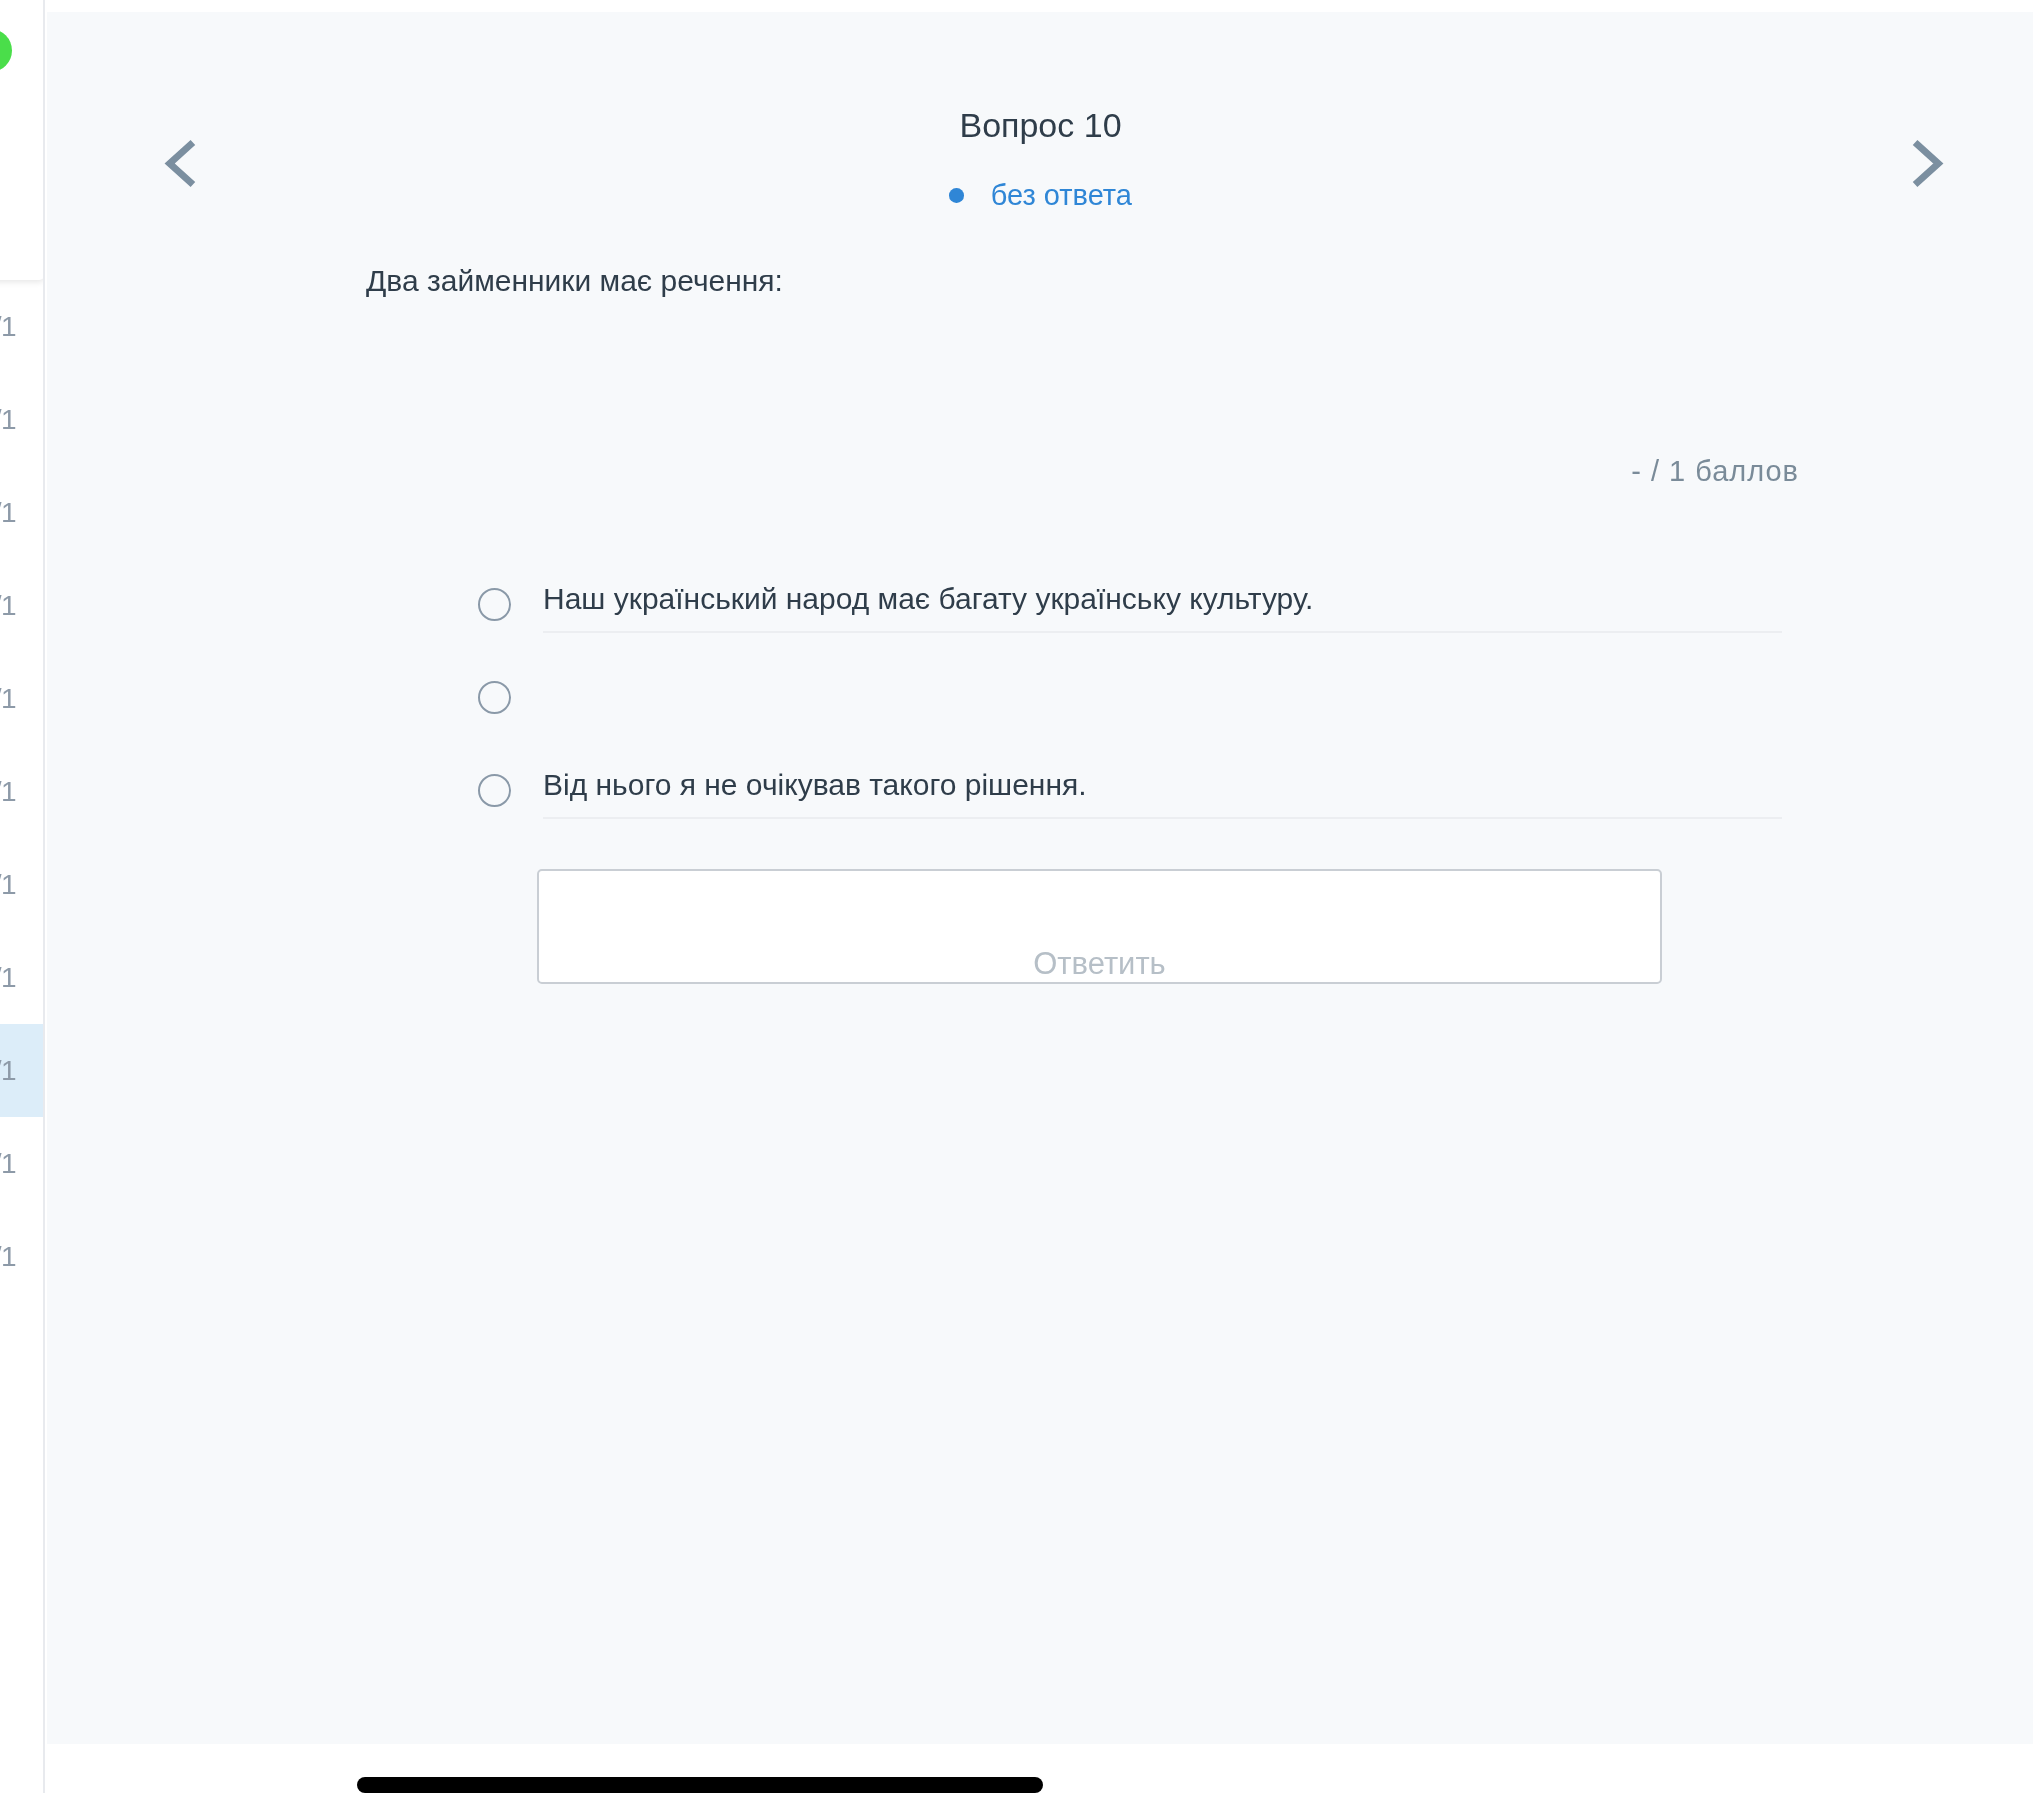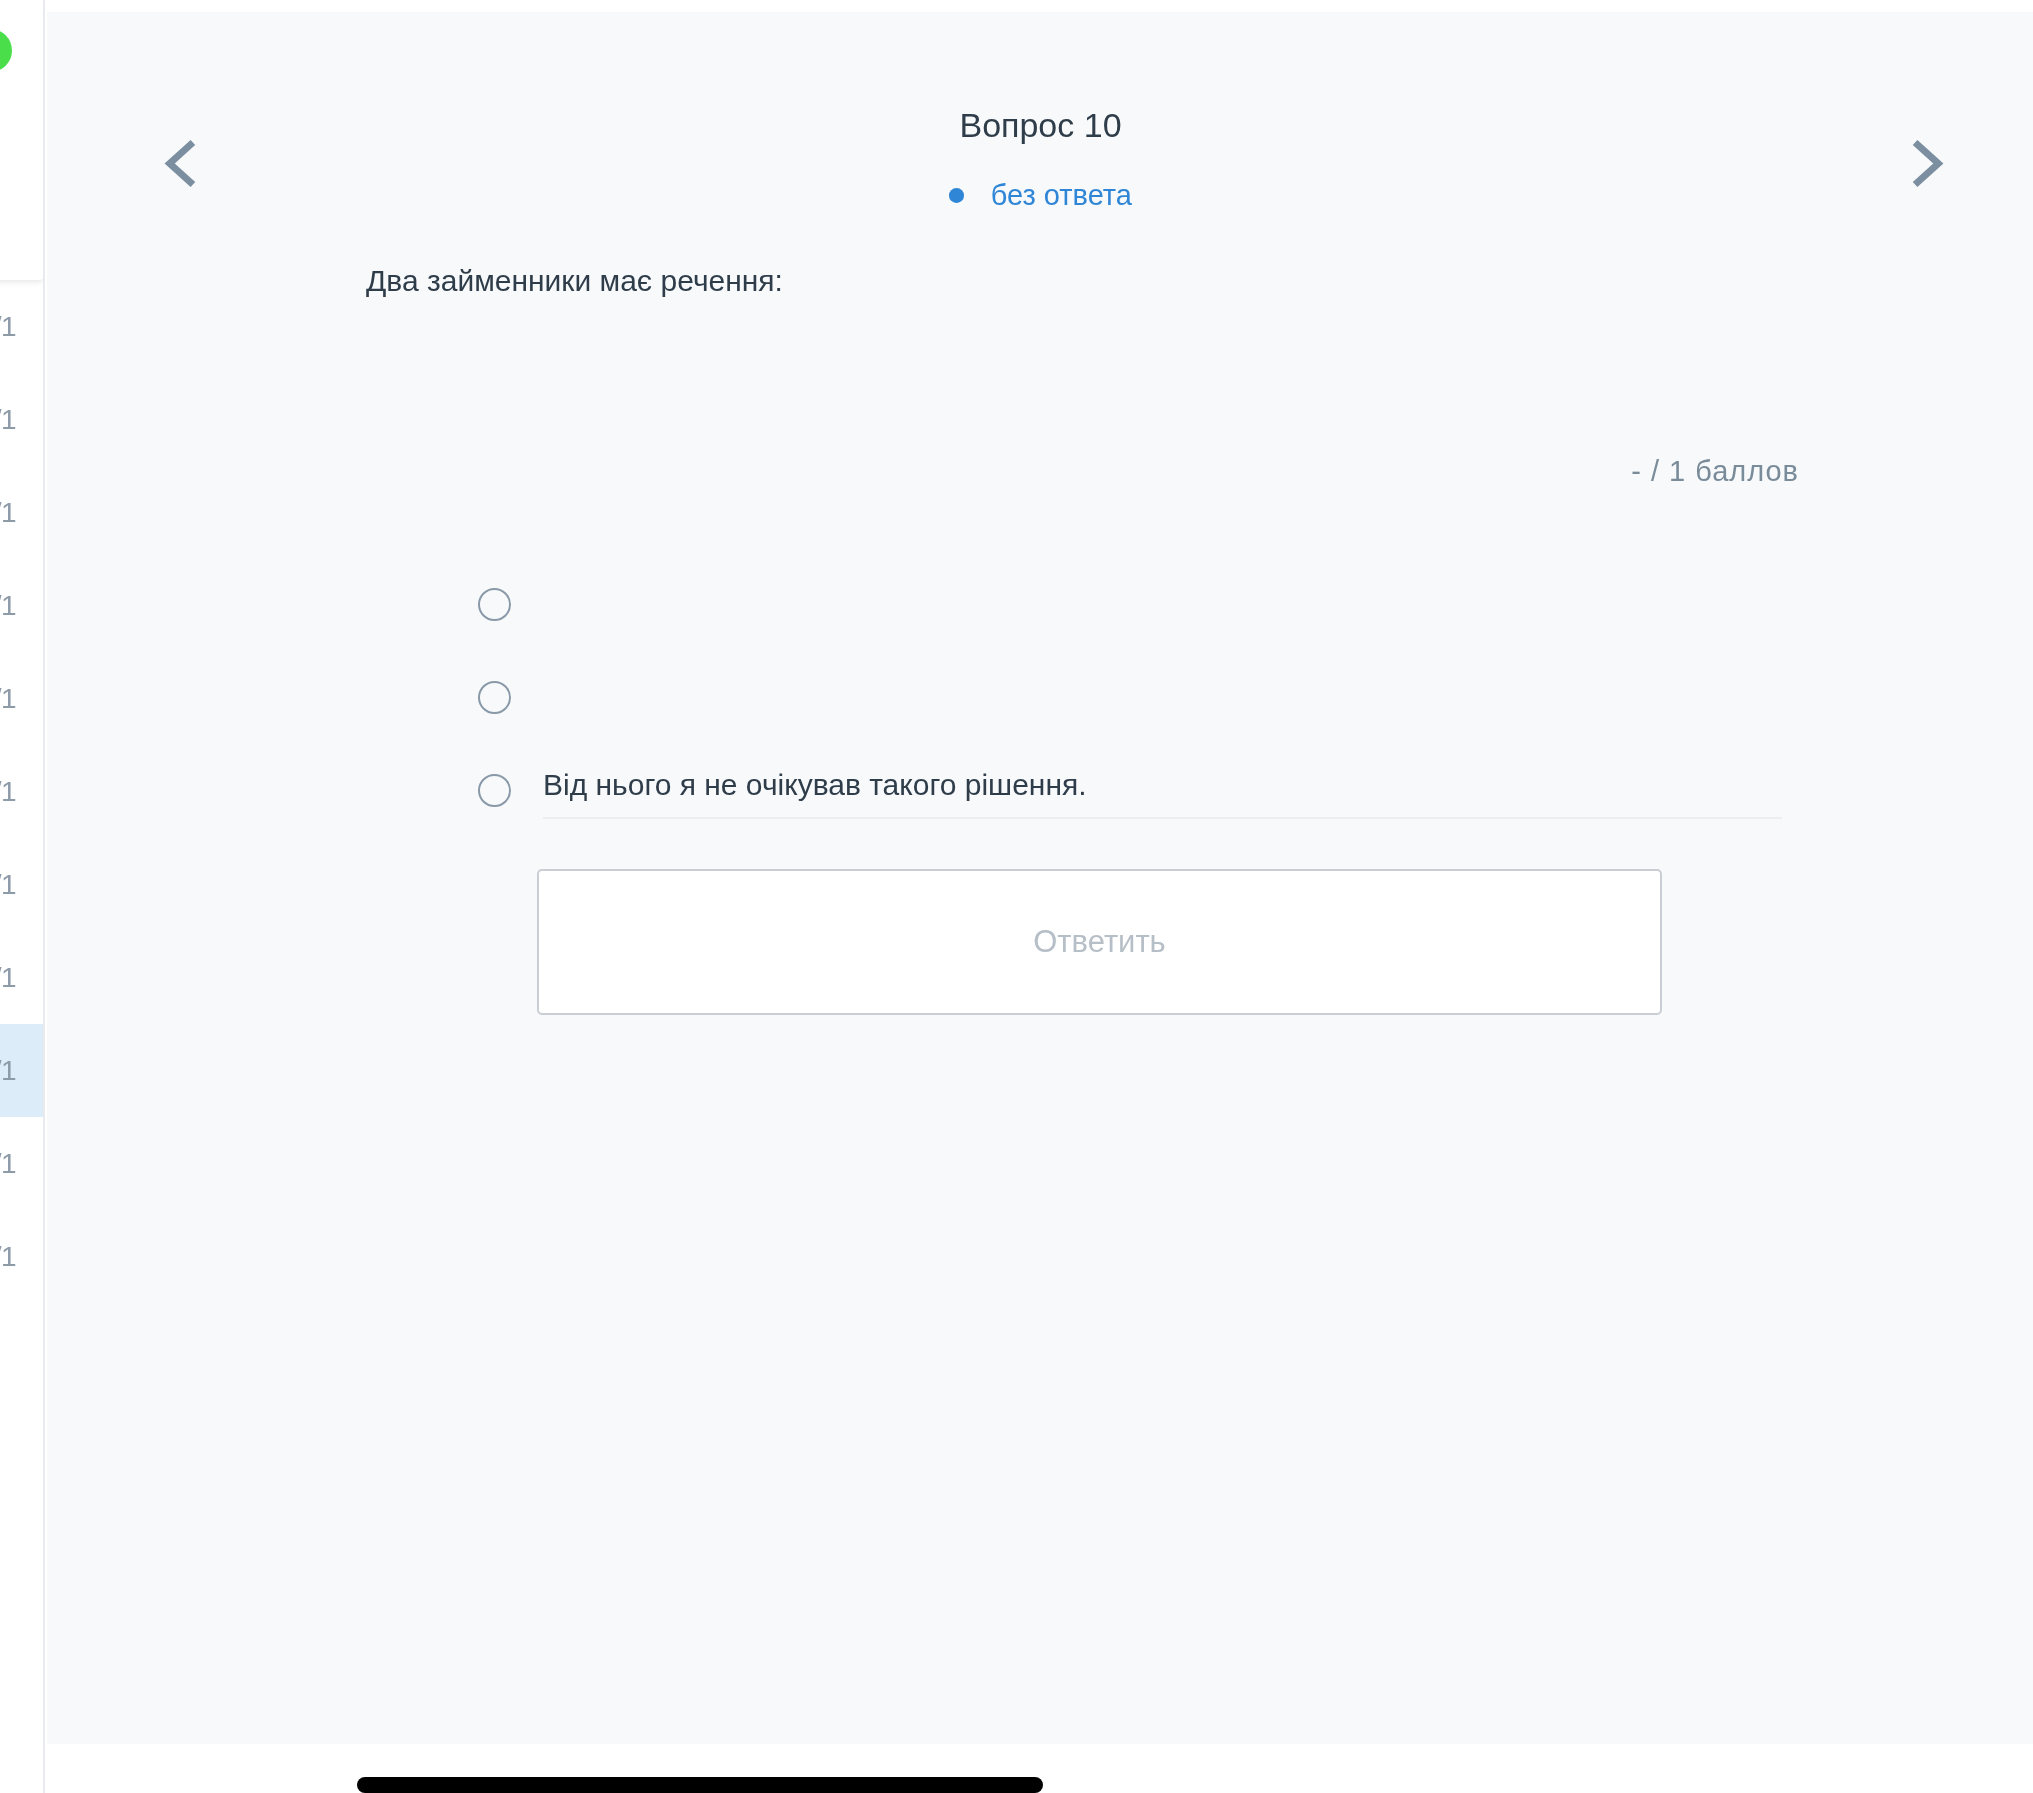--- a/index.html
+++ b/index.html
@@ -214,26 +214,26 @@
     line-height: 1.25;
     white-space: nowrap;
   }
 
   
   .answer-btn {
     position: absolute;
     left: 490px;
     top: 857px;
     width: 1125px;
-    height: 146px;
+    height: 115px;
     background: #ffffff;
     border: 2px solid #c9ced4;
     border-radius: 4.9px;
     display: flex;
-    align-items: center;
+    align-items: flex-end;
     justify-content: center;
     cursor: pointer;
   }
   .answer-btn-label {
     font-size: 31px;
     color: #b6bfc7;
   }
 
   
   .home-bar-area {
@@ -330,20 +330,23 @@
       </div>
 
       <div class="q-text">Два займенники має речення:</div>
 
       <div class="q-points">-  /  1  баллов</div>
 
       <div class="options">
 
         <div class="option-row">
           <span class="radio"></span>
+          <span class="option-body">
+            <span class="option-label">Наш український народ має багату українську культуру.</span>
+          </span>
         </div>
 
         <div class="option-row">
           <span class="radio"></span>
         </div>
 
         <div class="option-row">
           <span class="radio"></span>
           <span class="option-body">
             <span class="option-label">Від нього я не очікував такого рішення.</span>

